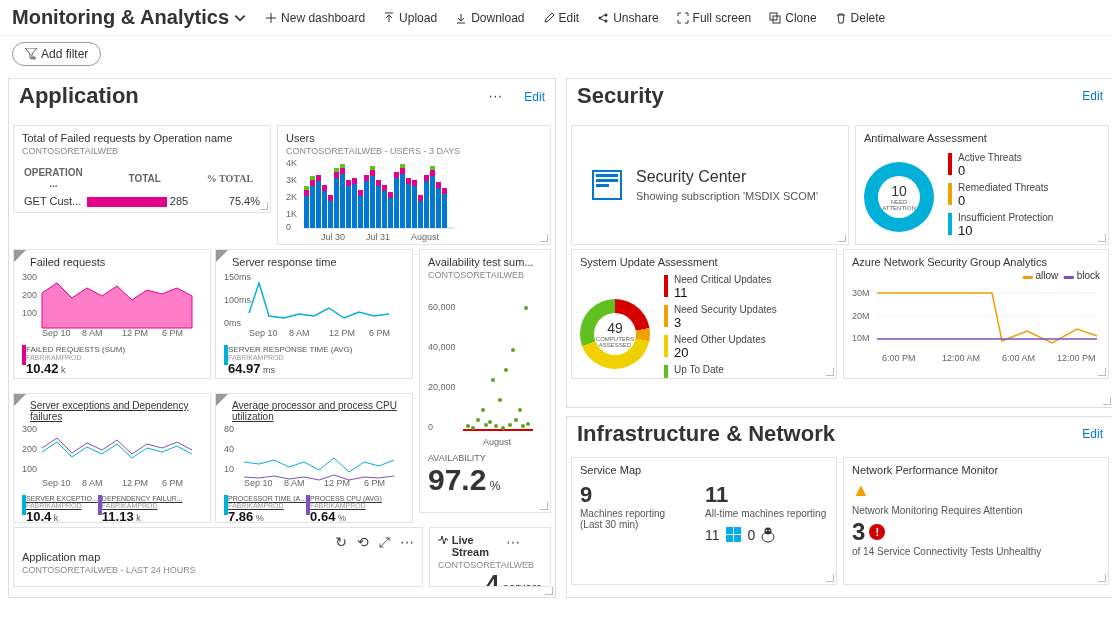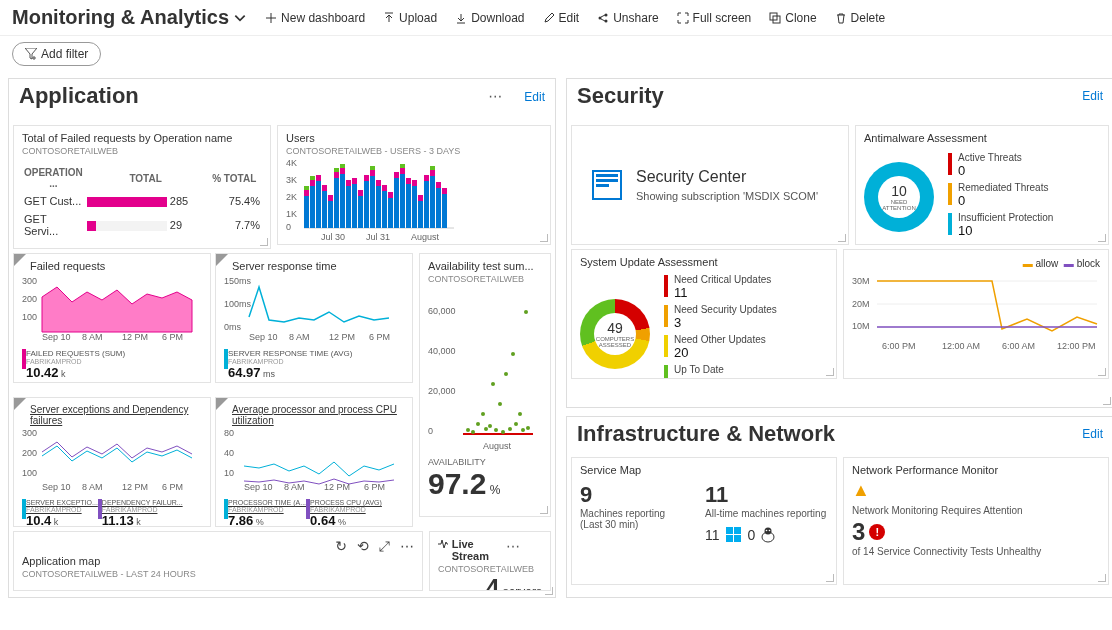--- a/index.html
+++ b/index.html
@@ -119,29 +119,29 @@
 
 <div class="pane" style="height:520px;">
   <div class="pane-head">
     <h2>Application</h2>
     <div><span class="more">⋯</span><span class="edit-link">Edit</span></div>
   </div>
   <div class="corner"></div>
 
   <div class="row" style="margin-top:12px;">
 
-    <div class="tile" style="width:258px;height:124px;">
+    <div class="tile" style="width:258px;height:88px;">
       <div class="tile-title">Total of Failed requests by Operation name</div>
       <div class="tile-sub">CONTOSORETAILWEB</div>
       <table style="margin-top:8px;">
         <tbody>
               <tr>
           <th style="width:60px;">OPERATION ...</th>
           <th>TOTAL</th>
-          <th style="text-align:center;">% TOTAL</th>
+          <th style="text-align:left;font-family:Liberation Serif, serif;">% TOTAL</th>
         </tr>
         <tr>
           <td>GET Cust...</td>
           <td><span class="bar-outer"><span class="bar-inner" style="width:100%"></span></span> <span>285</span></td>
           <td style="text-align:right;">75.4%</td>
         </tr>
         <tr>
           <td>GET Servi...</td>
           <td><span class="bar-outer"><span class="bar-inner" style="width:12%"></span></span> <span>29</span></td>
           <td style="text-align:right;">7.7%</td>
@@ -507,20 +507,21 @@
                   <div>
                     <div>Up To Date</div>
                     <div class="val">15</div>
                   </div>
                 </div>
           </div>
         </div>
         <div class="corner"></div>
       </div>
       <div class="tile" style="flex:1;height:130px;">
+        <div class="tile-title">Azure Network Security Group Analytics</div>
         <div style="text-align:right;font-size:10px;margin-top:2px;">
           <span style="color:#f0a000">▬</span> <span>allow</span>
           &nbsp;<span style="color:#8050c0">▬</span> <span>block</span>
         </div>
         <svg width="250" height="86">
           <text x="0" y="15" class="axis-label">30M</text>
           <text x="0" y="38" class="axis-label">20M</text>
           <text x="0" y="60" class="axis-label">10M</text>
           <line x1="25" y1="12" x2="245" y2="12" stroke="#eee"></line>
               <line x1="25" y1="35" x2="245" y2="35" stroke="#eee"></line>

